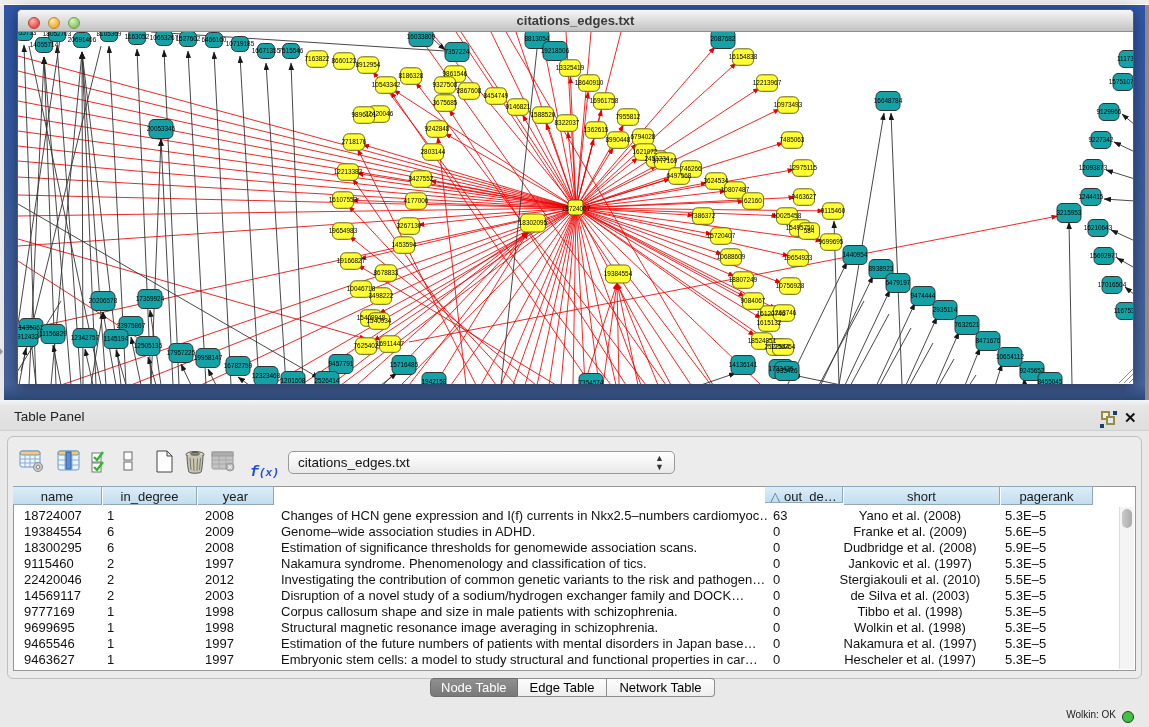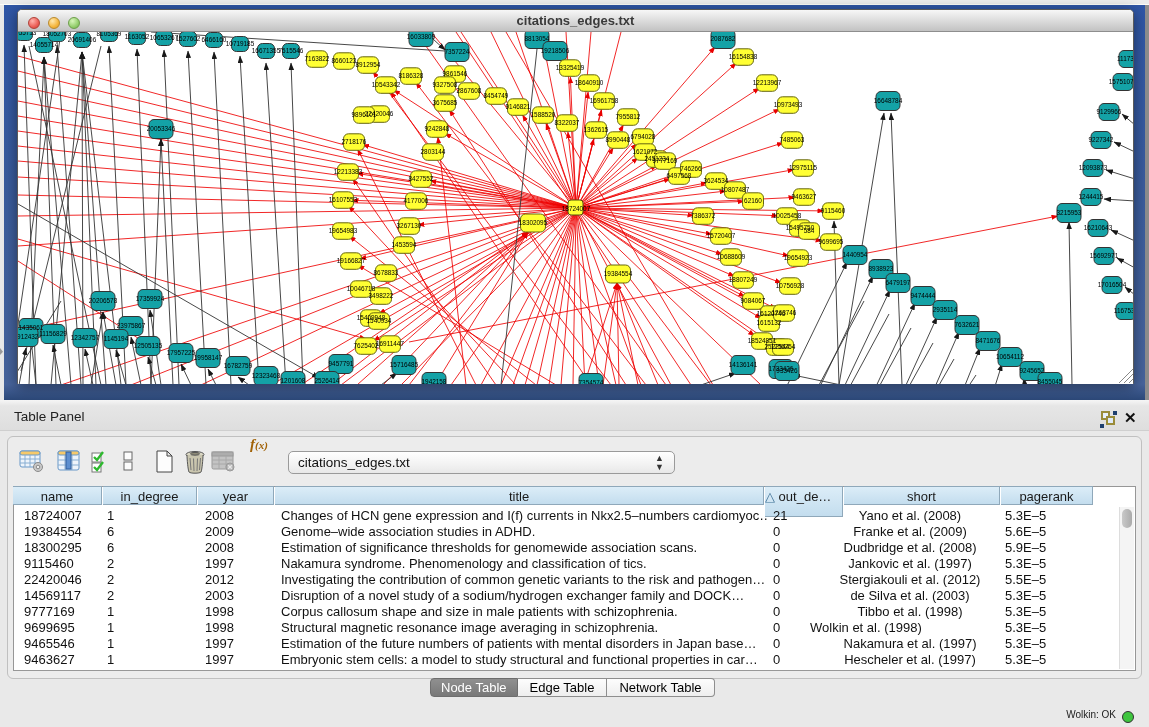--- a/index.html
+++ b/index.html
@@ -598,38 +598,37 @@
       <rect x="2" y="3" width="21" height="4" fill="#adadad" stroke="#9a9a9a"></rect>
       <g stroke="#a8a8a8">
         <line x1="9" y1="7" x2="9" y2="20"></line>
         <line x1="16" y1="7" x2="16" y2="20"></line>
         <line x1="2" y1="11" x2="23" y2="11"></line>
         <line x1="2" y1="15" x2="23" y2="15"></line>
       </g>
       <circle cx="20" cy="18" r="4" fill="#b5b5b5" stroke="#999"></circle>
       <path d="M18.2 16.2 l3.6 3.6 M21.8 16.2 l-3.6 3.6" stroke="#e8e8e8" stroke-width="1.3"></path>
     </svg></div>
-<div style="position:absolute;left:250px;top:436px;font-family:Liberation Serif, serif;font-style:italic;font-weight:bold;font-size:15px;color:#a16207">f<span style="font-size:11px">(x)</span></div>
+<div style="position:absolute;left:250px;top:464px;font-family:Liberation Mono, monospace;font-style:italic;font-weight:bold;font-size:15px;color:#1d4ed8">f<span style="font-size:11px">(x)</span></div>
 <div id="combo">citations_edges.txt<span style="position:absolute;right:10px;top:2px;font-size:9px;color:#333;line-height:9px">▲<br>▼</span></div>
 <div id="table"></div>
 <div id="thead">
     <div style="position:absolute;left:13px;top:0;width:89px;height:19px;background:linear-gradient(#dcedf8,#c3ddee);border:1px solid #8fa8ba;border-left:none;text-align:center;line-height:19px;overflow:hidden">name</div>
     <div style="position:absolute;left:103px;top:0;width:94px;height:19px;background:linear-gradient(#dcedf8,#c3ddee);border:1px solid #8fa8ba;border-left:none;text-align:center;line-height:19px;overflow:hidden">in_degree</div>
     <div style="position:absolute;left:198px;top:0;width:76px;height:19px;background:linear-gradient(#dcedf8,#c3ddee);border:1px solid #8fa8ba;border-left:none;text-align:center;line-height:19px;overflow:hidden">year</div>
-    <div style="position:absolute;left:275px;top:0;width:489px;height:19px;background:linear-gradient(#dcedf8,#c3ddee);border:1px solid #8fa8ba;border-left:none;text-align:center;line-height:19px;overflow:hidden">title</div>
-    <div style="position:absolute;left:765px;top:0;width:78px;height:31px;background:linear-gradient(#dcedf8,#c3ddee);border:1px solid #8fa8ba;border-left:none;line-height:19px;overflow:hidden"><span style="color:#3d6f94">△</span> out_de…</div>
+    <div style="position:absolute;left:765px;top:0;width:78px;height:17px;background:linear-gradient(#dcedf8,#c3ddee);border:1px solid #8fa8ba;border-left:none;text-align:center;line-height:19px;overflow:hidden"><span style="color:#3d6f94">△</span> out_de…</div>
     <div style="position:absolute;left:844px;top:0;width:156px;height:19px;background:linear-gradient(#dcedf8,#c3ddee);border:1px solid #8fa8ba;border-left:none;text-align:center;line-height:19px;overflow:hidden">short</div>
     <div style="position:absolute;left:1001px;top:0;width:92px;height:19px;background:linear-gradient(#dcedf8,#c3ddee);border:1px solid #8fa8ba;border-left:none;text-align:center;line-height:19px;overflow:hidden">pagerank</div>
   </div>
 <div style="position:absolute;left:0;top:0;font-size:13px;color:#111">
     <div style="position:absolute;left:24px;top:508px;height:16px;line-height:16px;white-space:nowrap;overflow:hidden;max-width:90px">18724007</div>
     <div style="position:absolute;left:107px;top:508px;height:16px;line-height:16px;white-space:nowrap;overflow:hidden;max-width:60px">1</div>
     <div style="position:absolute;left:205px;top:508px;height:16px;line-height:16px;white-space:nowrap;overflow:hidden;max-width:60px">2008</div>
     <div style="position:absolute;left:281px;top:508px;height:16px;line-height:16px;white-space:nowrap;overflow:hidden;max-width:487px">Changes of HCN gene expression and I(f) currents in Nkx2.5–numbers cardiomyoc…</div>
-    <div style="position:absolute;left:773px;top:508px;height:16px;line-height:16px;white-space:nowrap;overflow:hidden;max-width:66px">21</div>
+    <div style="position:absolute;left:773px;top:508px;height:16px;line-height:16px;white-space:nowrap;overflow:hidden;max-width:66px">63</div>
     <div style="position:absolute;left:810px;top:508px;width:200px;height:16px;line-height:16px;text-align:center;white-space:nowrap;overflow:hidden">Yano et al. (2008)</div>
     <div style="position:absolute;left:1005px;top:508px;height:16px;line-height:16px;white-space:nowrap;overflow:hidden;max-width:85px">5.3E–5</div>
     <div style="position:absolute;left:24px;top:524px;height:16px;line-height:16px;white-space:nowrap;overflow:hidden;max-width:90px">19384554</div>
     <div style="position:absolute;left:107px;top:524px;height:16px;line-height:16px;white-space:nowrap;overflow:hidden;max-width:60px">6</div>
     <div style="position:absolute;left:205px;top:524px;height:16px;line-height:16px;white-space:nowrap;overflow:hidden;max-width:60px">2009</div>
     <div style="position:absolute;left:281px;top:524px;height:16px;line-height:16px;white-space:nowrap;overflow:hidden;max-width:487px">Genome–wide association studies in ADHD.</div>
     <div style="position:absolute;left:773px;top:524px;height:16px;line-height:16px;white-space:nowrap;overflow:hidden;max-width:66px">0</div>
     <div style="position:absolute;left:810px;top:524px;width:200px;height:16px;line-height:16px;text-align:center;white-space:nowrap;overflow:hidden">Franke et al. (2009)</div>
     <div style="position:absolute;left:1005px;top:524px;height:16px;line-height:16px;white-space:nowrap;overflow:hidden;max-width:85px">5.6E–5</div>
     <div style="position:absolute;left:24px;top:540px;height:16px;line-height:16px;white-space:nowrap;overflow:hidden;max-width:90px">18300295</div>
@@ -644,42 +643,42 @@
     <div style="position:absolute;left:205px;top:556px;height:16px;line-height:16px;white-space:nowrap;overflow:hidden;max-width:60px">1997</div>
     <div style="position:absolute;left:281px;top:556px;height:16px;line-height:16px;white-space:nowrap;overflow:hidden;max-width:487px">Nakamura syndrome. Phenomenology and classification of tics.</div>
     <div style="position:absolute;left:773px;top:556px;height:16px;line-height:16px;white-space:nowrap;overflow:hidden;max-width:66px">0</div>
     <div style="position:absolute;left:810px;top:556px;width:200px;height:16px;line-height:16px;text-align:center;white-space:nowrap;overflow:hidden">Jankovic et al. (1997)</div>
     <div style="position:absolute;left:1005px;top:556px;height:16px;line-height:16px;white-space:nowrap;overflow:hidden;max-width:85px">5.3E–5</div>
     <div style="position:absolute;left:24px;top:572px;height:16px;line-height:16px;white-space:nowrap;overflow:hidden;max-width:90px">22420046</div>
     <div style="position:absolute;left:107px;top:572px;height:16px;line-height:16px;white-space:nowrap;overflow:hidden;max-width:60px">2</div>
     <div style="position:absolute;left:205px;top:572px;height:16px;line-height:16px;white-space:nowrap;overflow:hidden;max-width:60px">2012</div>
     <div style="position:absolute;left:281px;top:572px;height:16px;line-height:16px;white-space:nowrap;overflow:hidden;max-width:487px">Investigating the contribution of common genetic variants to the risk and pathogen…</div>
     <div style="position:absolute;left:773px;top:572px;height:16px;line-height:16px;white-space:nowrap;overflow:hidden;max-width:66px">0</div>
-    <div style="position:absolute;left:810px;top:572px;width:200px;height:16px;line-height:16px;text-align:center;white-space:nowrap;overflow:hidden">Stergiakouli et al. (2012)</div>
+    <div style="position:absolute;left:810px;top:572px;width:200px;height:16px;line-height:16px;text-align:center;white-space:nowrap;overflow:hidden">Stergiakouli et al. (2010)</div>
     <div style="position:absolute;left:1005px;top:572px;height:16px;line-height:16px;white-space:nowrap;overflow:hidden;max-width:85px">5.5E–5</div>
     <div style="position:absolute;left:24px;top:588px;height:16px;line-height:16px;white-space:nowrap;overflow:hidden;max-width:90px">14569117</div>
     <div style="position:absolute;left:107px;top:588px;height:16px;line-height:16px;white-space:nowrap;overflow:hidden;max-width:60px">2</div>
     <div style="position:absolute;left:205px;top:588px;height:16px;line-height:16px;white-space:nowrap;overflow:hidden;max-width:60px">2003</div>
     <div style="position:absolute;left:281px;top:588px;height:16px;line-height:16px;white-space:nowrap;overflow:hidden;max-width:487px">Disruption of a novel study of a sodium/hydrogen exchanger family and DOCK…</div>
     <div style="position:absolute;left:773px;top:588px;height:16px;line-height:16px;white-space:nowrap;overflow:hidden;max-width:66px">0</div>
     <div style="position:absolute;left:810px;top:588px;width:200px;height:16px;line-height:16px;text-align:center;white-space:nowrap;overflow:hidden">de Silva et al. (2003)</div>
     <div style="position:absolute;left:1005px;top:588px;height:16px;line-height:16px;white-space:nowrap;overflow:hidden;max-width:85px">5.3E–5</div>
     <div style="position:absolute;left:24px;top:604px;height:16px;line-height:16px;white-space:nowrap;overflow:hidden;max-width:90px">9777169</div>
     <div style="position:absolute;left:107px;top:604px;height:16px;line-height:16px;white-space:nowrap;overflow:hidden;max-width:60px">1</div>
     <div style="position:absolute;left:205px;top:604px;height:16px;line-height:16px;white-space:nowrap;overflow:hidden;max-width:60px">1998</div>
     <div style="position:absolute;left:281px;top:604px;height:16px;line-height:16px;white-space:nowrap;overflow:hidden;max-width:487px">Corpus callosum shape and size in male patients with schizophrenia.</div>
     <div style="position:absolute;left:773px;top:604px;height:16px;line-height:16px;white-space:nowrap;overflow:hidden;max-width:66px">0</div>
     <div style="position:absolute;left:810px;top:604px;width:200px;height:16px;line-height:16px;text-align:center;white-space:nowrap;overflow:hidden">Tibbo et al. (1998)</div>
     <div style="position:absolute;left:1005px;top:604px;height:16px;line-height:16px;white-space:nowrap;overflow:hidden;max-width:85px">5.3E–5</div>
     <div style="position:absolute;left:24px;top:620px;height:16px;line-height:16px;white-space:nowrap;overflow:hidden;max-width:90px">9699695</div>
     <div style="position:absolute;left:107px;top:620px;height:16px;line-height:16px;white-space:nowrap;overflow:hidden;max-width:60px">1</div>
     <div style="position:absolute;left:205px;top:620px;height:16px;line-height:16px;white-space:nowrap;overflow:hidden;max-width:60px">1998</div>
     <div style="position:absolute;left:281px;top:620px;height:16px;line-height:16px;white-space:nowrap;overflow:hidden;max-width:487px">Structural magnetic resonance image averaging in schizophrenia.</div>
     <div style="position:absolute;left:773px;top:620px;height:16px;line-height:16px;white-space:nowrap;overflow:hidden;max-width:66px">0</div>
-    <div style="position:absolute;left:810px;top:620px;width:200px;height:16px;line-height:16px;white-space:nowrap;overflow:hidden">Wolkin et al. (1998)</div>
+    <div style="position:absolute;left:810px;top:620px;width:200px;height:16px;line-height:16px;text-align:center;white-space:nowrap;overflow:hidden">Wolkin et al. (1998)</div>
     <div style="position:absolute;left:1005px;top:620px;height:16px;line-height:16px;white-space:nowrap;overflow:hidden;max-width:85px">5.3E–5</div>
     <div style="position:absolute;left:24px;top:636px;height:16px;line-height:16px;white-space:nowrap;overflow:hidden;max-width:90px">9465546</div>
     <div style="position:absolute;left:107px;top:636px;height:16px;line-height:16px;white-space:nowrap;overflow:hidden;max-width:60px">1</div>
     <div style="position:absolute;left:205px;top:636px;height:16px;line-height:16px;white-space:nowrap;overflow:hidden;max-width:60px">1997</div>
     <div style="position:absolute;left:281px;top:636px;height:16px;line-height:16px;white-space:nowrap;overflow:hidden;max-width:487px">Estimation of the future numbers of patients with mental disorders in Japan base…</div>
     <div style="position:absolute;left:773px;top:636px;height:16px;line-height:16px;white-space:nowrap;overflow:hidden;max-width:66px">0</div>
     <div style="position:absolute;left:810px;top:636px;width:200px;height:16px;line-height:16px;text-align:center;white-space:nowrap;overflow:hidden">Nakamura et al. (1997)</div>
     <div style="position:absolute;left:1005px;top:636px;height:16px;line-height:16px;white-space:nowrap;overflow:hidden;max-width:85px">5.3E–5</div>
     <div style="position:absolute;left:24px;top:652px;height:16px;line-height:16px;white-space:nowrap;overflow:hidden;max-width:90px">9463627</div>
     <div style="position:absolute;left:107px;top:652px;height:16px;line-height:16px;white-space:nowrap;overflow:hidden;max-width:60px">1</div>

